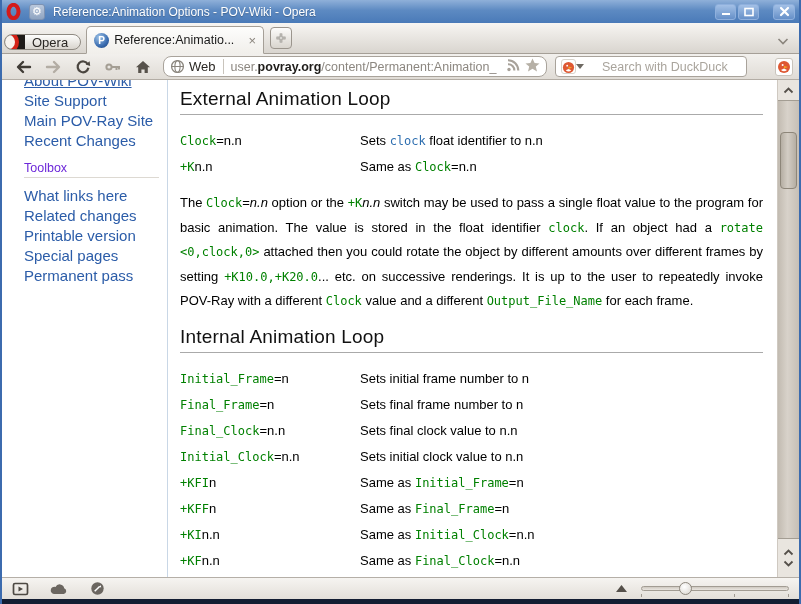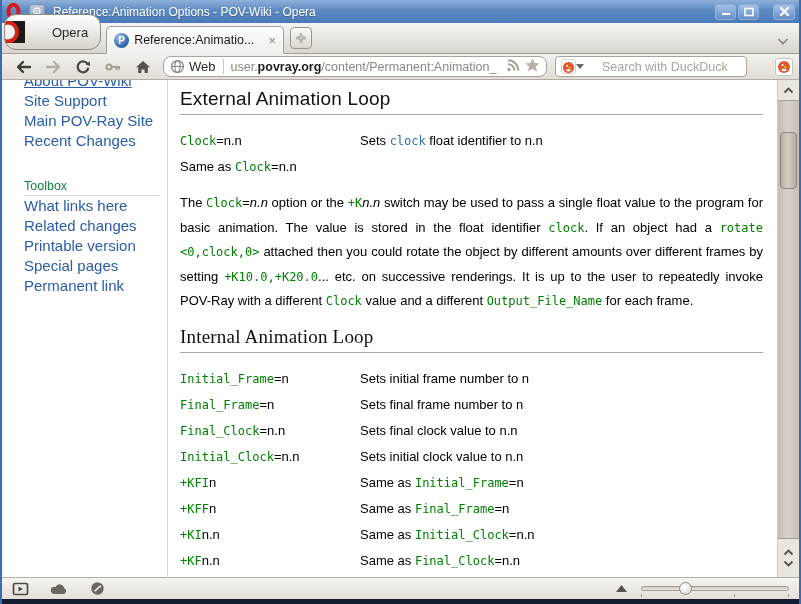--- a/index.html
+++ b/index.html
@@ -27,23 +27,23 @@
     background: linear-gradient(#a3c0e6, #6690c8); border: 1px solid #8fb0dd;
     display: flex; align-items: center; justify-content: center;
   }
   .win-btn.close { margin-left: 14px; width: 22px; }
   
   .tabbar {
     height: 31px; display: flex; align-items: flex-end;
     background: linear-gradient(#f7f5f2, #d9d5cf); border-bottom: 1px solid #a59f97;
   }
   .opera-btn {
-    margin: 0 0 3px 2px; height: 36px; border: 1px solid #8f8a82; border-radius: 12px;
+    margin: 0 0 3px 2px; height: 16px; border: 1px solid #8f8a82; border-radius: 12px;
     background: linear-gradient(#fefefd, #d8d4cd); display: flex; align-items: center;
-    padding-right: 12px; overflow: hidden; gap: 20px;
+    padding-right: 12px; overflow: hidden;
   }
   .opera-btn .logo { width: 20px; height: 22px; background: #1e1b18; border-radius: 3px 0 0 3px; overflow: hidden; display: block; }
   .opera-btn .label { font-size: 13px; color: #2a2723; margin-left: 7px; }
   .tab {
     width: 178px; height: 28px; margin-left: 5px; margin-bottom: -1px;
     border: 1px solid #a59f97; border-bottom: 1px solid #f1efeb; border-radius: 5px 5px 0 0;
     background: linear-gradient(#fdfdfc, #f1efeb); display: flex; align-items: center; padding: 0 7px;
   }
   .tab .favicon { width: 15px; height: 15px; border-radius: 50%;
     background: radial-gradient(circle at 35% 30%, #9fc4e8, #3a6cb0 60%, #1d3f74);
@@ -84,25 +84,25 @@
   }
   .search-field input::placeholder { color: #a9a49c; }
   .ddg-badge { width: 15px; height: 15px; border-radius: 3px; background: #fff; border: 1px solid #d8d3cb; flex: none; display: block; }
   .ddg-right { margin-left: auto; width: 18px; height: 18px; border-radius: 3px; background: #fff; border: 1px solid #c9c4bc; display: flex; align-items: center; justify-content: center; }
   
   .page { display: flex; height: 497px; background: #fff; }
   .sidebar { width: 166px; flex: none; border-right: 1px solid #c9d7e6; overflow: hidden; }
   .sidebar-inner { margin-top: -9px; }
   .side-link { display: block; line-height: 20px; padding-left: 22px; font-size: 15px; color: #2b5ca8; text-decoration: none; white-space: nowrap; }
   .side-link.clipped { text-decoration: underline; }
-  .toolbox-header { margin: 26px 8px 0 22px; line-height: 18px; font-size: 12.5px; color: #15803d; border-bottom: 1px solid #ddd9d2; }
-  .toolbox-links { }
+  .toolbox-header { margin: 8px 8px 0 22px; line-height: 18px; font-size: 12.5px; color: #6d28d9; border-bottom: 1px solid #ddd9d2; }
+  .toolbox-links { margin-top: 8px; }
   .main { flex: 1; padding: 8px 14px 0 12px; overflow: hidden; font-size: 13px; color: #000; }
   .main h2 { font-size: 19px; font-weight: 400; color: #111; padding-bottom: 4px; border-bottom: 1px solid #aaa; letter-spacing: .2px; }
-  .main h2.second { margin-top: 11px; font-family: Liberation Serif, serif; }
+  .main h2.second { margin-top: 11px; }
   .defs { margin: 13px 0 11px; }
   .defrow { display: flex; line-height: 25px; }
   .defrow .term { width: 180px; flex: none; }
   .para { text-align: justify; line-height: 24.5px; margin: 11px 0 12px; }
   .run-g { font-family: "DejaVu Sans Mono", monospace; color: #008000; font-size: 12px; }
   .run-b { font-family: "DejaVu Sans Mono", monospace; color: #2f6fb0; font-size: 12px; }
   .run-i { font-style: italic; }
   
   .scrollbar { width: 22px; flex: none; display: flex; flex-direction: column; background: #e9e5df; border-left: 1px solid #cfc9c1; }
   .sb-btn { height: 20px; display: flex; align-items: center; justify-content: center; }
@@ -267,33 +267,34 @@
         <a class="side-link clipped">About POV-Wiki</a>
         <a class="side-link">Site Support</a>
         <a class="side-link">Main POV-Ray Site</a>
         <a class="side-link">Recent Changes</a>
         <div class="toolbox-header">Toolbox</div>
         <div class="toolbox-links">
           <a class="side-link">What links here</a>
           <a class="side-link">Related changes</a>
           <a class="side-link">Printable version</a>
           <a class="side-link">Special pages</a>
-          <a class="side-link">Permanent link</a>
+          <a class="side-link">Permanent pass</a>
         </div>
       </div>
     </div>
 
     <div class="main">
       <h2>External Animation Loop</h2>
       <div class="defs">
         <div class="defrow">
           <span class="term"><span class="run-g">Clock</span><span class="run-t">=n.n</span></span>
           <span class="desc"><span class="run-t">Sets </span><span class="run-b">clock</span><span class="run-t"> float identifier to n.n</span></span>
         </div>
         <div class="defrow">
+          <span class="term"><span class="run-g">+K</span><span class="run-t">n.n</span></span>
           <span class="desc"><span class="run-t">Same as </span><span class="run-g">Clock</span><span class="run-t">=n.n</span></span>
         </div>
       </div>
       <p class="para"><span class="run-t">The </span><span class="run-g">Clock</span><span class="run-t">=</span><span class="run-i">n.n</span><span class="run-t"> option or the </span><span class="run-g">+K</span><span class="run-i">n.n</span><span class="run-t"> switch may be used to pass a single float value to the program for basic animation. The value is stored in the float identifier </span><span class="run-g">clock</span><span class="run-t">. If an object had a </span><span class="run-g">rotate &lt;0,clock,0&gt;</span><span class="run-t"> attached then you could rotate the object by different amounts over different frames by setting </span><span class="run-g">+K10.0,+K20.0</span><span class="run-t">... etc. on successive renderings. It is up to the user to repeatedly invoke POV-Ray with a different </span><span class="run-g">Clock</span><span class="run-t"> value and a different </span><span class="run-g">Output_File_Name</span><span class="run-t"> for each frame.</span></p>
 
       <h2 class="second">Internal Animation Loop</h2>
       <div class="defs">
         <div class="defrow">
           <span class="term"><span class="run-g">Initial_Frame</span><span class="run-t">=n</span></span>
           <span class="desc"><span class="run-t">Sets initial frame number to n</span></span>

